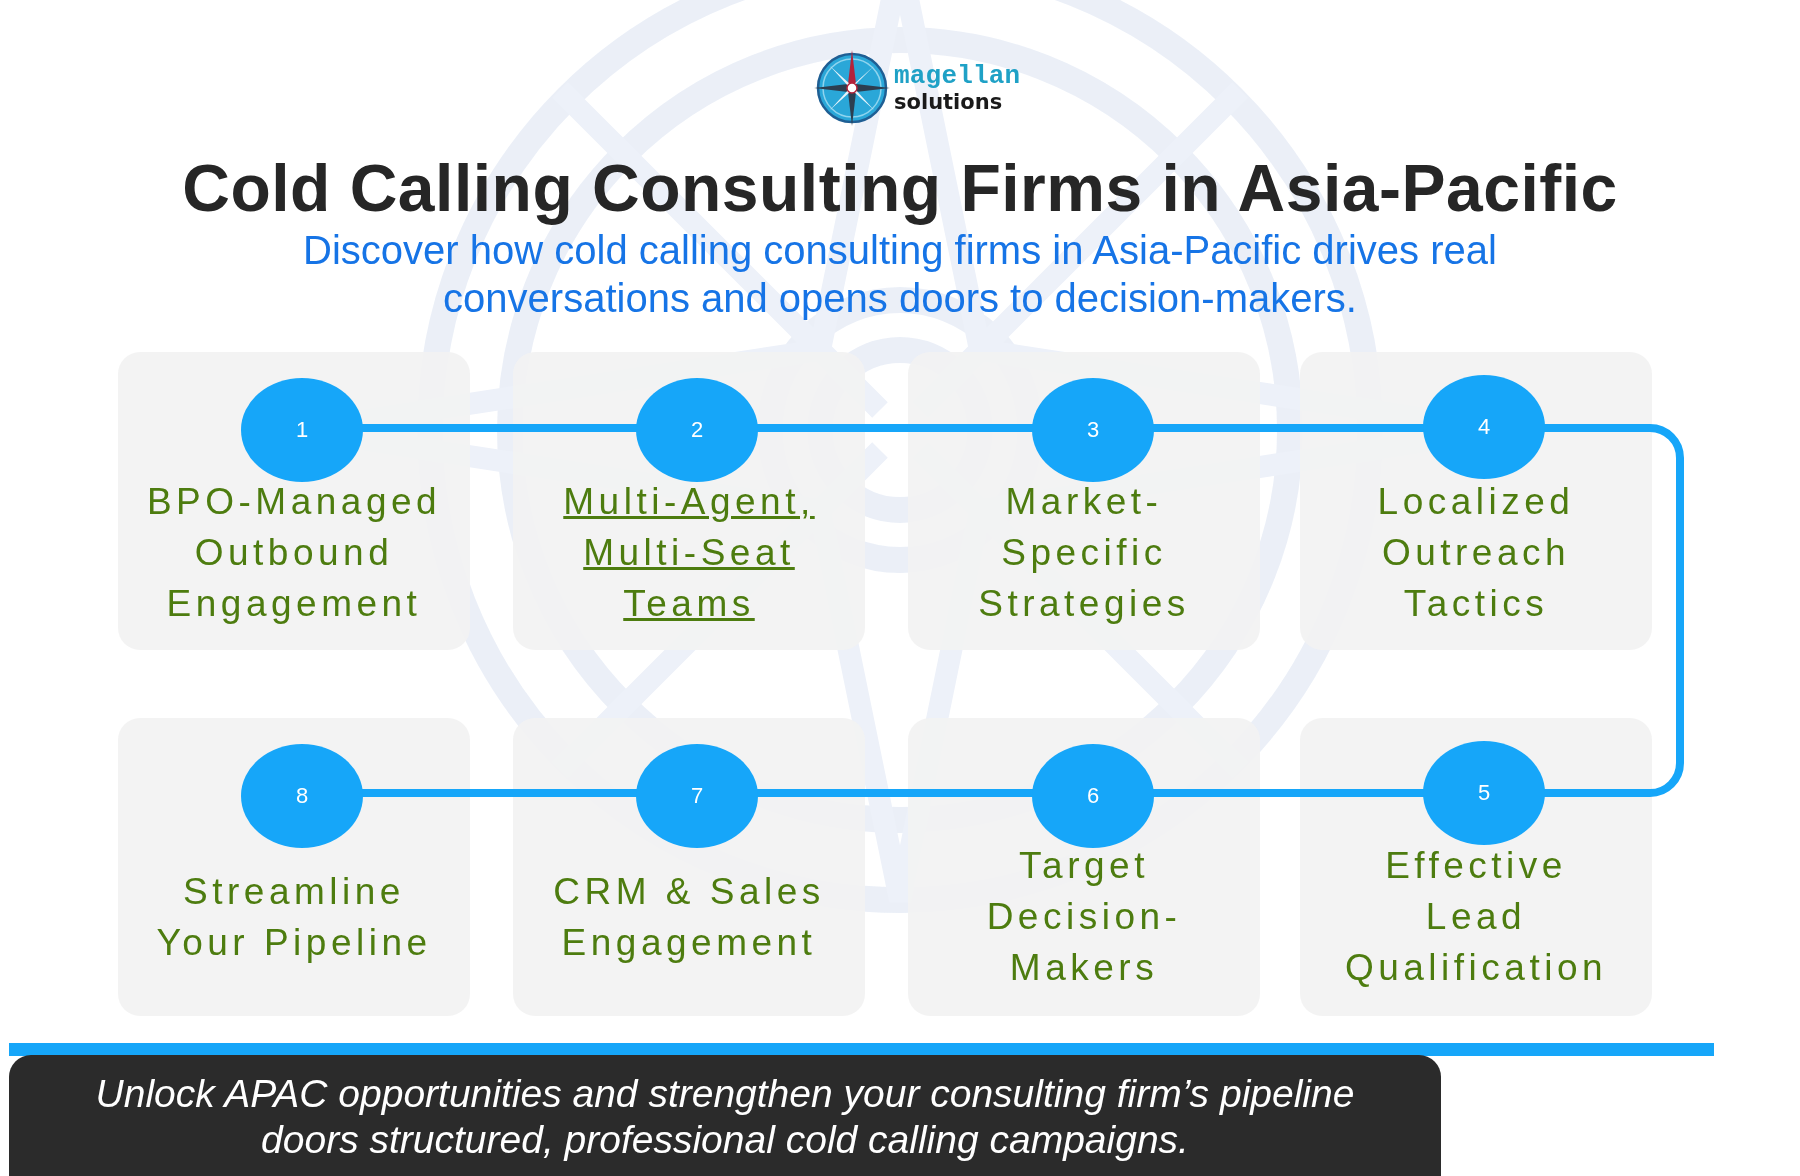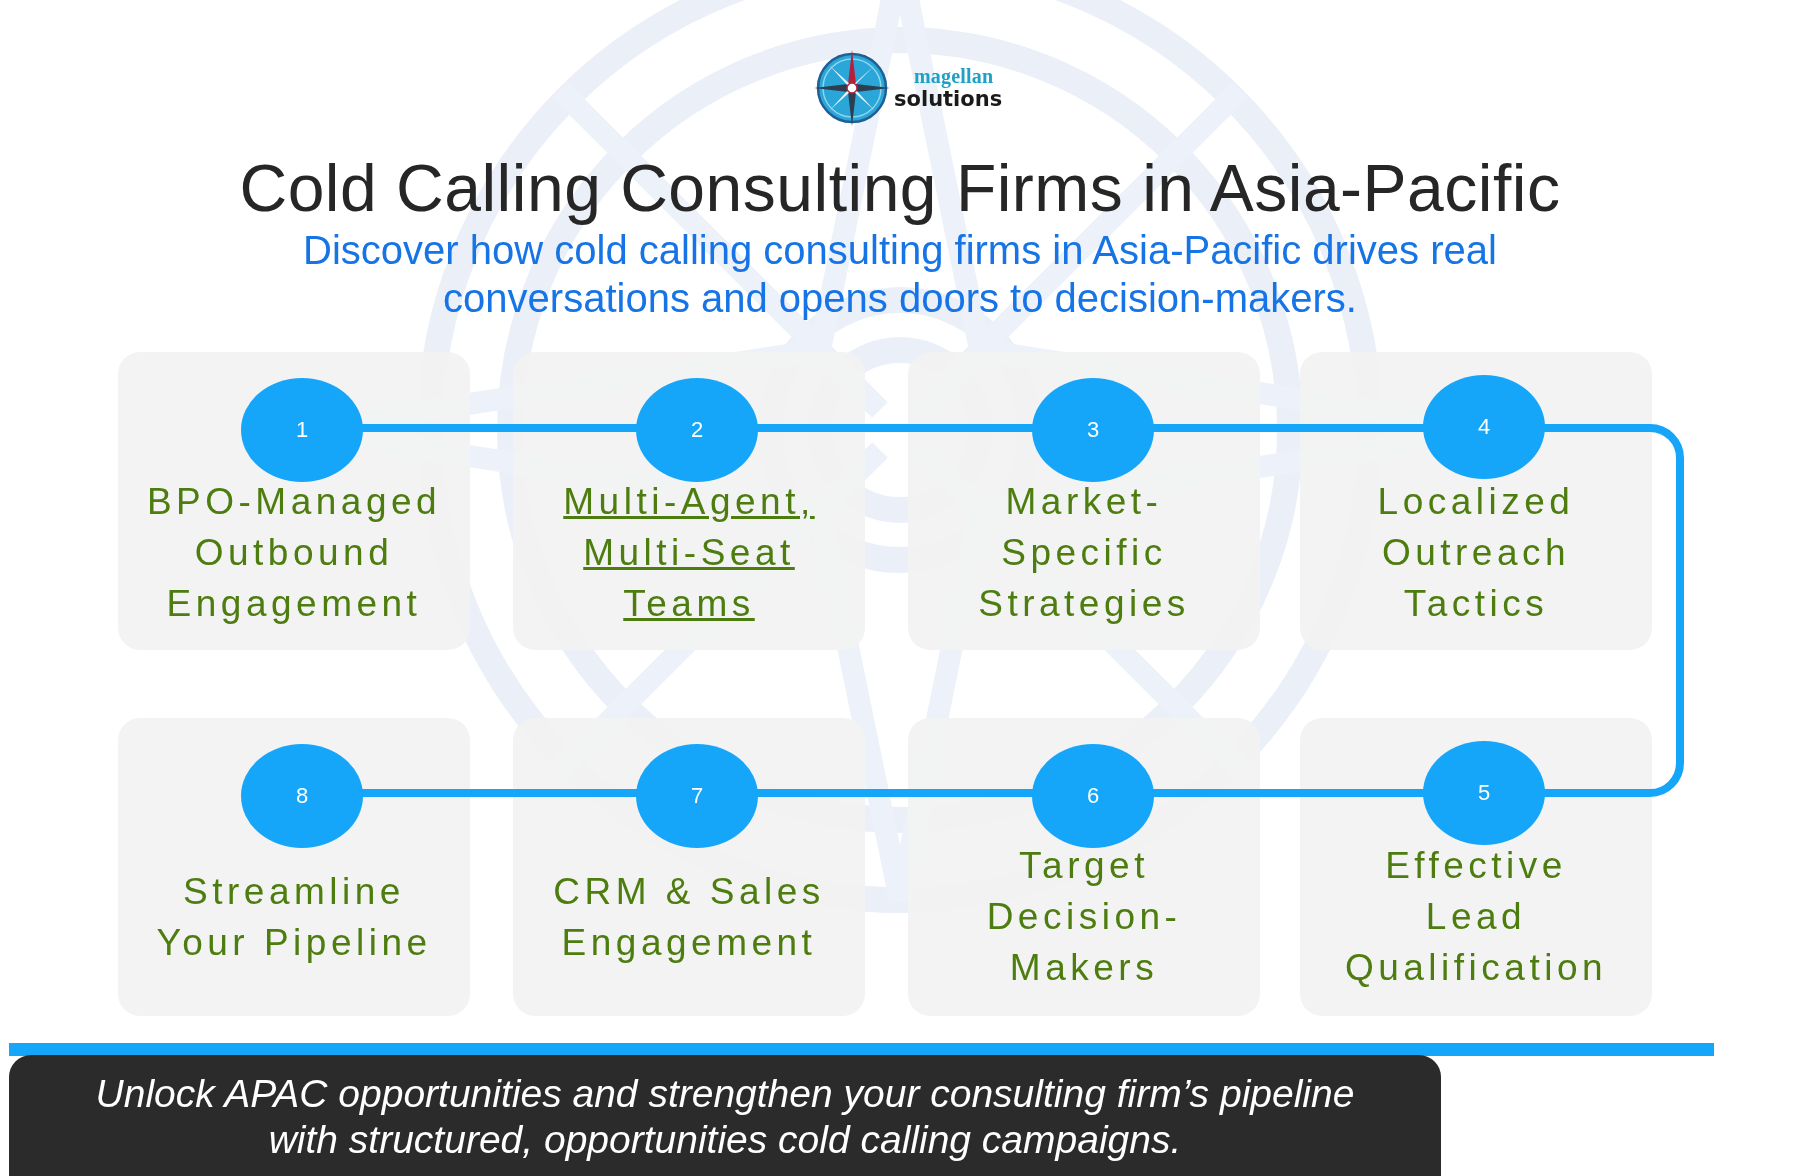--- a/index.html
+++ b/index.html
@@ -4,25 +4,25 @@
   <style>
     * { box-sizing: border-box; margin: 0; padding: 0; }
     html, body { width: 1800px; height: 1176px; overflow: hidden; background: #ffffff; }
     body { position: relative; font-family: "DejaVu Sans", "Liberation Sans", sans-serif; color: #2a2a2a; }
 
     .watermark { position: absolute; left: 0; top: 0; width: 1800px; height: 1176px; z-index: 0; pointer-events: none; }
 
     .logo { position: absolute; left: 812px; top: 48px; width: 200px; height: 80px; z-index: 2; display: flex; align-items: center; }
     .logo-mark { width: 80px; height: 80px; flex: 0 0 80px; }
     .logo-text { margin-left: 2px; display: flex; flex-direction: column; line-height: 1; }
-    .logo-line1 { font-family: Liberation Serif, serif; font-weight: bold; font-size: 20px; color: #1fa1c6; letter-spacing: 0.2px; margin-left: 20px; }
+    .logo-line1 { font-family: Liberation Mono, monospace; font-weight: bold; font-size: 26px; color: #1fa1c6; letter-spacing: 0.2px; }
     .logo-line2 { font-family: "DejaVu Sans", sans-serif; font-weight: bold; font-size: 21px; color: #1a1a1a; margin-top: 3px; }
 
     .title { position: absolute; left: 0; top: 150px; width: 1800px; text-align: center; z-index: 2;
-      font-family: "Liberation Sans", sans-serif; font-weight: normal; font-size: 66px; color: #262626; letter-spacing: 0.5px; line-height: 76px; }
+      font-family: "Liberation Sans", sans-serif; font-weight: bold; font-size: 66px; color: #262626; letter-spacing: 0.5px; line-height: 76px; }
     .subtitle { position: absolute; left: 0; top: 226px; width: 1800px; text-align: center; z-index: 2;
       font-family: "Liberation Sans", sans-serif; font-size: 40px; color: #1674e6; line-height: 48px; }
     .subtitle span { display: block; }
 
     .card { position: absolute; width: 352px; height: 298px; background: rgba(242,242,242,0.94); border-radius: 22px; z-index: 1; }
     .card-label { position: absolute; left: 0; width: 100%; text-align: center; font-family: "Liberation Sans", sans-serif;
       font-size: 37px; letter-spacing: 4.5px; color: #4d7c0f; line-height: 51px; }
 
     .connector { position: absolute; left: 0; top: 0; width: 1800px; height: 1176px; z-index: 2; pointer-events: none; }
 
@@ -161,15 +161,15 @@
   <span class="step-num">7</span>
 </div>
 <div class="step-circle" style="left:241px; top:744px;">
   <span class="step-num">8</span>
 </div>
 
 <div class="footer-strip"></div>
 <div class="footer-box">
   <p class="footer-text">
     <span>Unlock APAC opportunities and strengthen your consulting firm’s pipeline</span>
-    <span>with structured, opportunities cold calling campaigns.</span>
+    <span>doors structured, professional cold calling campaigns.</span>
   </p>
 </div>
 
 </body></html>

